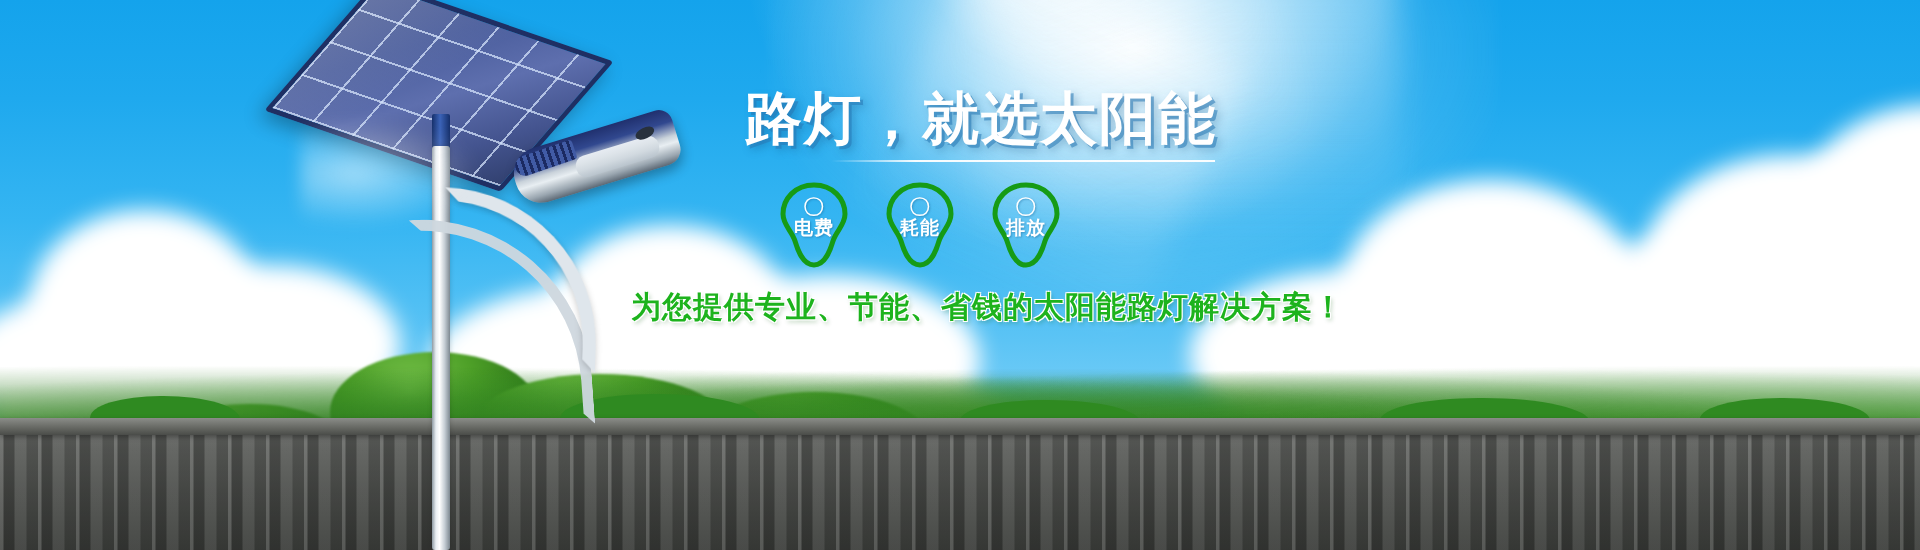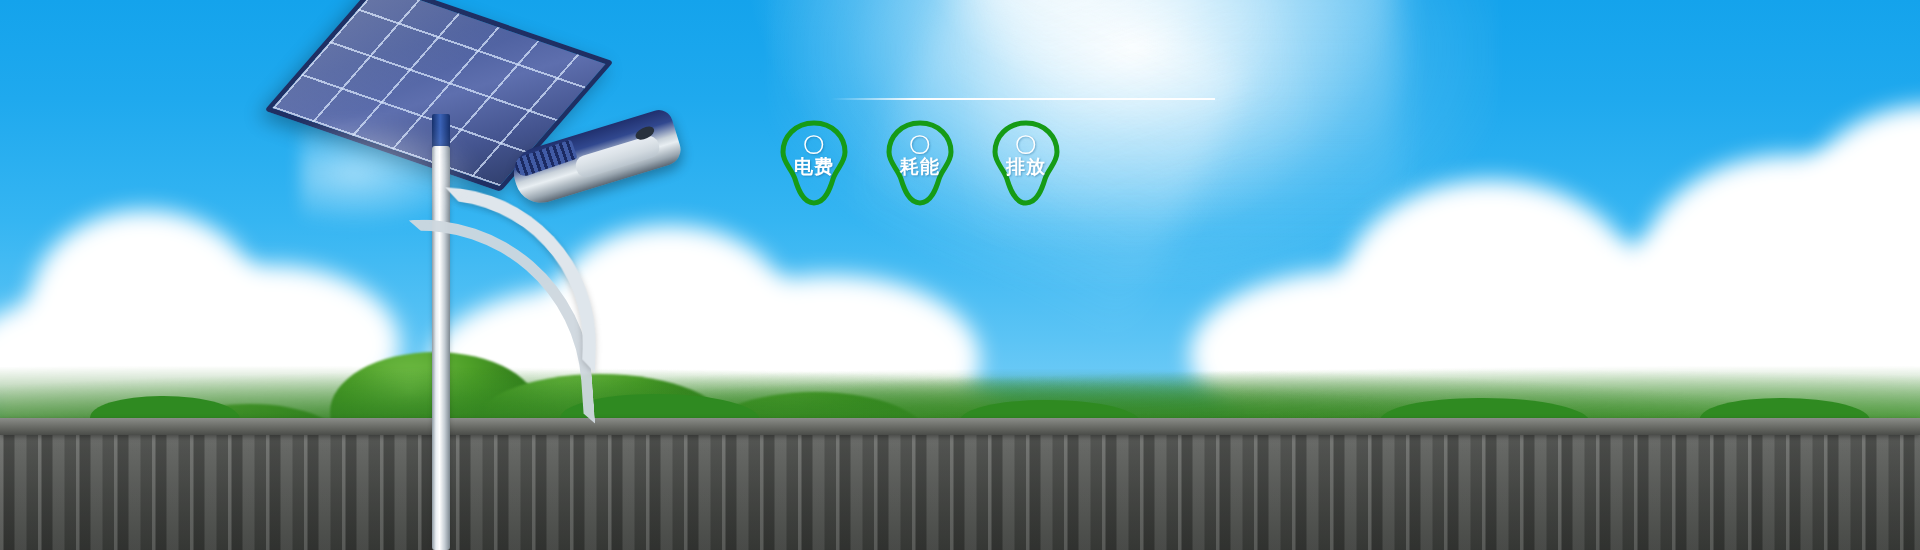--- a/index.html
+++ b/index.html
@@ -253,20 +253,21 @@
     <div class="head">
       <div class="head-body"></div>
       <div class="head-fins"></div>
       <div class="head-lens"></div>
       <div class="head-dot"></div>
     </div>
   </div>
   <div class="glow"></div>
 
   <div class="copy">
+    <h1 class="headline">路灯，就选太阳能</h1>
     <div class="rule"></div>
 
     <div class="badges">
       <div class="badge">
         <svg class="bulb" viewBox="0 0 82 88">
           <path d="M41 4 C22 4 10 18 10 33 C10 44 19 50 22 60 C25 70 30 84 41 84 C52 84 57 70 60 60 C63 50 72 44 72 33 C72 18 60 4 41 4 Z" fill="none" stroke="#169b16" stroke-width="5" stroke-linecap="round"></path>
         </svg>
         <div class="badge-text">
           <span class="badge-zero">〇</span>
           <span>电费</span>
@@ -288,15 +289,16 @@
           <path d="M41 4 C22 4 10 18 10 33 C10 44 19 50 22 60 C25 70 30 84 41 84 C52 84 57 70 60 60 C63 50 72 44 72 33 C72 18 60 4 41 4 Z" fill="none" stroke="#169b16" stroke-width="5" stroke-linecap="round"></path>
         </svg>
         <div class="badge-text">
           <span class="badge-zero">〇</span>
           <span>排放</span>
         </div>
       </div>
 
     </div>
 
+    <div class="subline">为您提供专业、节能、省钱的太阳能路灯解决方案！</div>
   </div>
 
 </div>
 
 </body></html>

